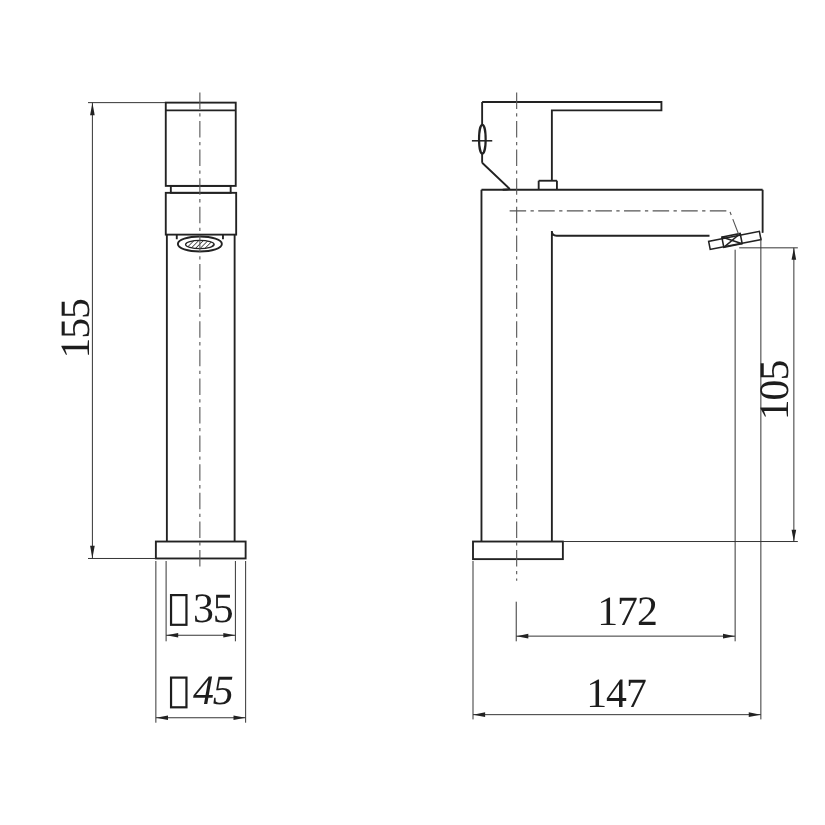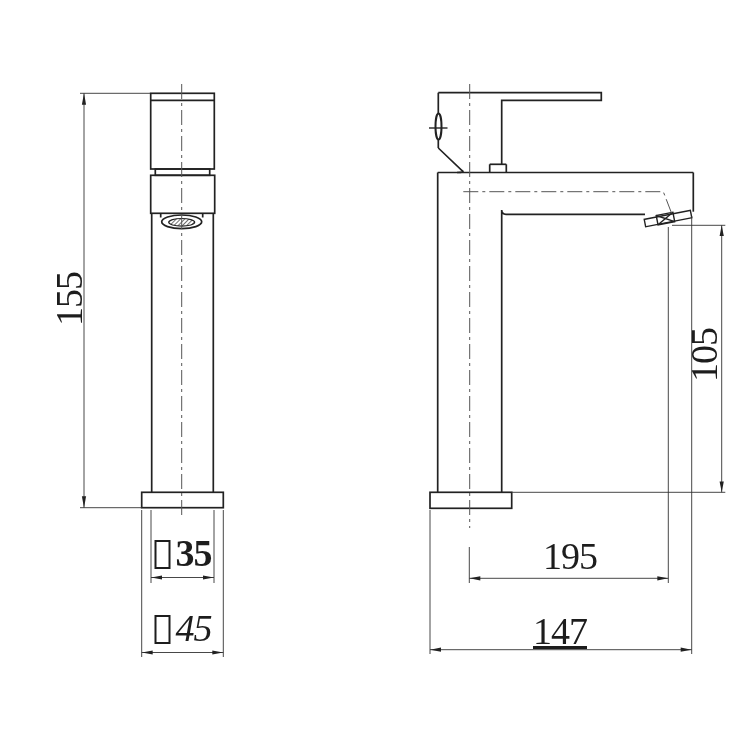--- a/index.html
+++ b/index.html
@@ -158,28 +158,28 @@
 
   <div class="dim-label rot" style="left:69px;top:299px;">
     <span>155</span>
   </div>
 
   <div class="dim-label rot" style="left:704px;top:355px;">
     <span>105</span>
   </div>
 
   <div class="dim-label" style="left:570px;top:556px;">
-    <span>195</span>
+    <span>172</span>
   </div>
 
-  <div class="dim-label" style="left:560px;top:631px;text-decoration:underline;">
+  <div class="dim-label" style="left:560px;top:631px;">
     <span>147</span>
   </div>
 
-  <div class="dim-label" style="left:183px;top:553px;font-weight:bold;">
+  <div class="dim-label" style="left:183px;top:553px;">
     <span class="square-symbol"></span>
     <span>35</span>
   </div>
 
   <div class="dim-label" style="left:183px;top:628px;font-style:italic;">
     <span class="square-symbol"></span>
     <span>45</span>
   </div>
 
 </div>

